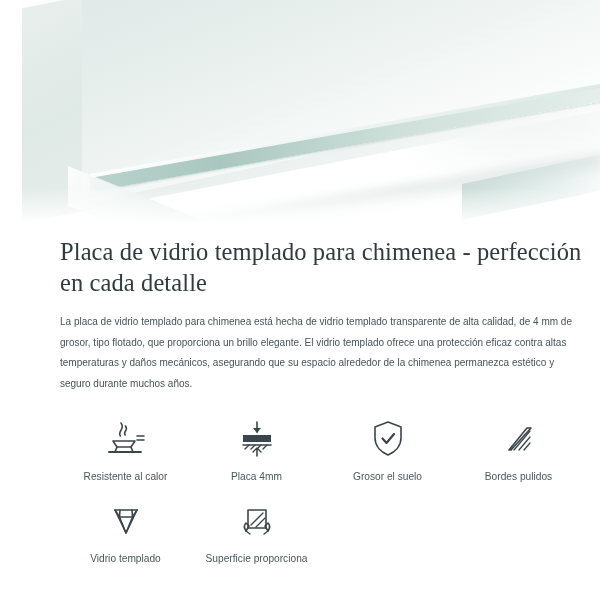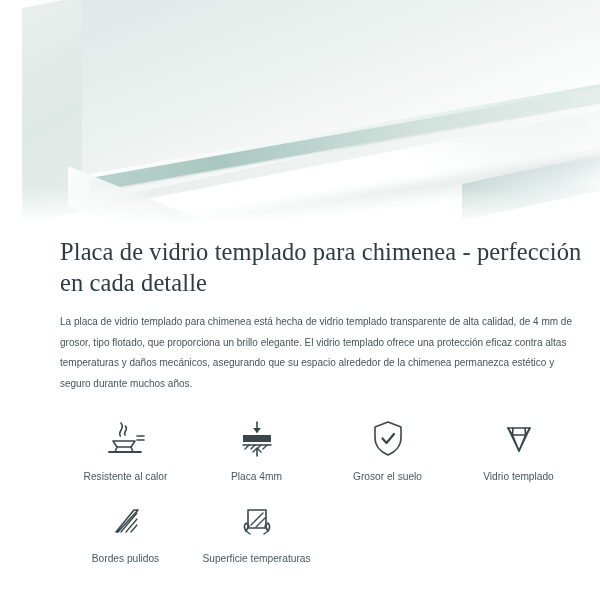--- a/index.html
+++ b/index.html
@@ -251,50 +251,50 @@
             <path d="M23 3 L36 8 V19 C36 27 30 33 23 36 C16 33 10 27 10 19 V8 Z"></path>
             <path d="M17.5 19.5 L21.5 24 L29 15" stroke-width="2.2"></path>
           </svg>
         </div>
         <div class="feature-label">Grosor el suelo</div>
       </div>
 
       <div class="feature">
         <div class="feature-icon">
           <svg width="46" height="40" viewBox="0 0 46 40" fill="none" stroke="#3a464c" stroke-width="1.6" stroke-linecap="round" stroke-linejoin="round">
+            <path d="M13 31 L31 9 L35 9 L15 31 Z"></path>
+            <path d="M18 31 L34 12" stroke-width="1.3"></path>
+            <path d="M23 31 L34 18" stroke-width="1.3"></path>
+            <path d="M28 31 L34 24" stroke-width="1.3"></path>
+          </svg>
+        </div>
+        <div class="feature-label">Bordes pulidos</div>
+      </div>
+
+      <div class="feature">
+        <div class="feature-icon">
+          <svg width="46" height="40" viewBox="0 0 46 40" fill="none" stroke="#3a464c" stroke-width="1.6" stroke-linecap="round" stroke-linejoin="round">
             <path d="M12 9 L34 9 L23 32 Z"></path>
             <path d="M12 9 L16.5 16 L29.5 16 L34 9"></path>
             <path d="M16.5 16 L23 32 L29.5 16"></path>
             <path d="M17 9 L16.5 16 M29 9 L29.5 16"></path>
           </svg>
         </div>
         <div class="feature-label">Vidrio templado</div>
-      </div>
-
-      <div class="feature">
-        <div class="feature-icon">
-          <svg width="46" height="40" viewBox="0 0 46 40" fill="none" stroke="#3a464c" stroke-width="1.6" stroke-linecap="round" stroke-linejoin="round">
-            <path d="M13 31 L31 9 L35 9 L15 31 Z"></path>
-            <path d="M18 31 L34 12" stroke-width="1.3"></path>
-            <path d="M23 31 L34 18" stroke-width="1.3"></path>
-            <path d="M28 31 L34 24" stroke-width="1.3"></path>
-          </svg>
-        </div>
-        <div class="feature-label">Bordes pulidos</div>
       </div>
 
       <div class="feature">
         <div class="feature-icon">
           <svg width="46" height="40" viewBox="0 0 46 40" fill="none" stroke="#3a464c" stroke-width="1.6" stroke-linecap="round" stroke-linejoin="round">
             <rect x="14" y="9" width="18" height="18"></rect>
             <path d="M17 24 L29 12" stroke-width="1.3"></path>
             <path d="M22 26 L31 17" stroke-width="1.3"></path>
             <path d="M12 30 C10 27 10 24 12 22 L15 25 Z"></path>
             <path d="M34 30 C36 27 36 24 34 22 L31 25 Z"></path>
             <path d="M12 30 L16 33 M34 30 L30 33" stroke-width="1.4"></path>
           </svg>
         </div>
-        <div class="feature-label">Superficie temperaturas</div>
+        <div class="feature-label">Superficie proporciona</div>
       </div>
 
     </div>
   </div>
 </div>
 
 </body></html>

